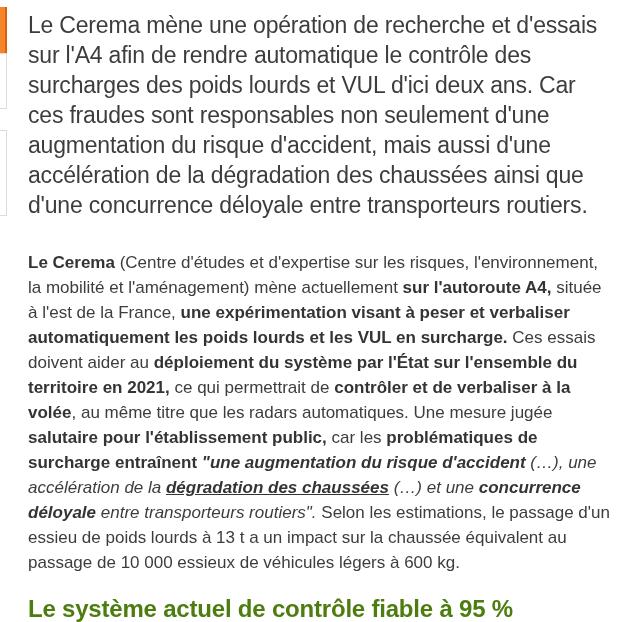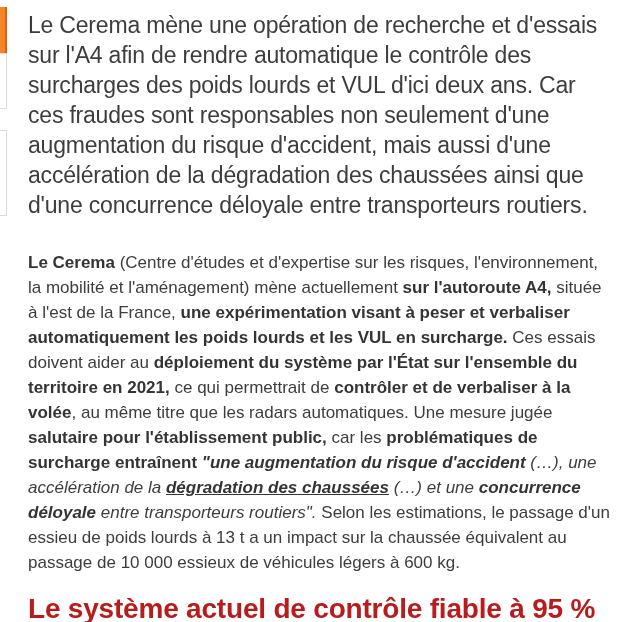--- a/index.html
+++ b/index.html
@@ -67,24 +67,24 @@
   }
   .article-body .b { font-weight: 700; color: #343434; }
   .article-body .i { font-style: italic; }
   .article-body a, .article-body .u {
     text-decoration: underline;
     color: #343434;
     cursor: pointer;
   }
   .section-heading {
     margin: 20px 0 0 0;
-    font-size: 28px;
+    font-size: 24px;
     line-height: 28px;
     font-weight: 700;
-    color: #b91c1c;
+    color: #4d7c0f;
     letter-spacing: -0.2px;
   }
 </style>
 </head>
 <body>
 
 <div class="page">
 
   <div class="share-rail">
     <div class="share-btn orange"></div>

